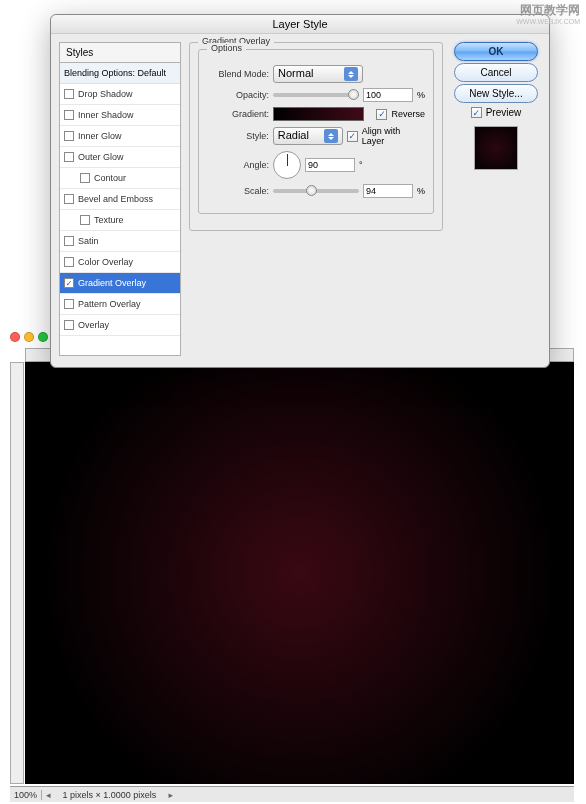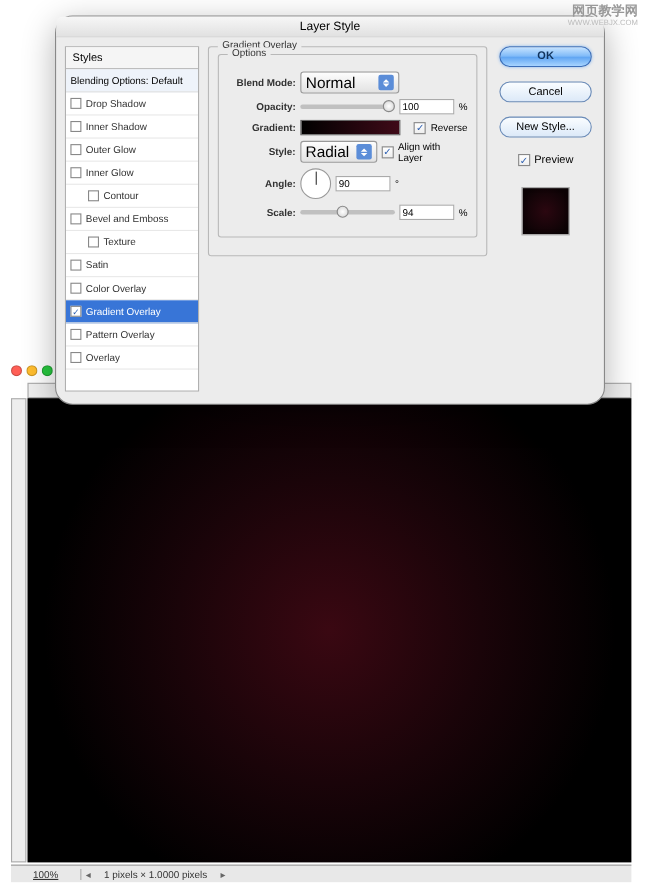--- a/index.html
+++ b/index.html
@@ -7,62 +7,62 @@
 .watermark { position: absolute; top: 2px; right: 6px; font-size: 12px; color: #999; font-weight: bold; z-index: 100; }
 .watermark-sub { position: absolute; top: 18px; right: 6px; font-size: 7px; color: #bbb; z-index: 100; }
 .ps-traffic { position: absolute; top: 332px; left: 10px; display: flex; gap: 4px; z-index: 5; }
 .ps-traffic span { width: 10px; height: 10px; border-radius: 50%; border: 1px solid rgba(0,0,0,0.2); }
 .tr-red { background: #ff5f56; } .tr-yel { background: #ffbd2e; } .tr-grn { background: #27c93f; }
 .ruler-h { position: absolute; top: 348px; left: 25px; right: 12px; height: 14px; background: #eee; border: 1px solid #aaa; font-size: 6px; }
 .ruler-v { position: absolute; top: 362px; left: 10px; bottom: 20px; width: 14px; background: #eee; border: 1px solid #aaa; }
 .canvas { position: absolute; top: 362px; left: 25px; right: 12px; bottom: 20px; background: #000; }
 .canvas-grad { width: 100%; height: 100%; background: radial-gradient(circle at center, #3a0812 0%, #1a0409 40%, #000 75%); }
 .status-bar { position: absolute; bottom: 2px; left: 10px; right: 12px; height: 16px; background: #e8e8e8; border-top: 1px solid #999; display: flex; align-items: center; font-size: 9px; color: #333; }
-.status-bar .zoom { padding: 0 20px; border-right: 1px solid #aaa; text-decoration: underline; }
+.status-bar .zoom { padding: 0 4px; border-right: 1px solid #aaa; }
 .status-bar .info { padding: 0 8px; }
 .status-bar .arrow { padding: 0 4px; color: #666; }
 
 
-.dialog { position: absolute; top: 14px; left: 50px; width: 500px; height: 354px; background: #ececec; border: 1px solid #888; border-radius: 16px; box-shadow: 0 8px 30px rgba(0,0,0,0.3); z-index: 10; }
+.dialog { position: absolute; top: 14px; left: 50px; width: 500px; height: 354px; background: #ececec; border: 1px solid #888; border-radius: 6px; box-shadow: 0 8px 30px rgba(0,0,0,0.3); z-index: 10; }
 .dialog-title { text-align: center; padding: 3px 0; font-size: 11px; border-bottom: 1px solid #ccc; background: linear-gradient(#f7f7f7, #e1e1e1); border-radius: 6px 6px 0 0; }
 .dialog-body { display: flex; padding: 8px; gap: 8px; height: calc(100% - 22px); }
 
 
 .styles-box { width: 122px; border: 1px solid #b0b0b0; background: #fff; }
 .styles-head { padding: 4px 6px; border-bottom: 1px solid #b0b0b0; background: #f5f5f5; font-size: 10px; }
 .styles-blend { padding: 5px 4px; border-bottom: 1px solid #e0e0e0; background: #eef3fa; font-size: 9px; }
 .style-item { padding: 5px 4px; border-bottom: 1px solid #e8e8e8; display: flex; align-items: center; gap: 4px; font-size: 9px; color: #333; }
 .style-item.indent { padding-left: 20px; }
 .style-item.selected { background: #3875d7; color: #fff; }
 .chk { width: 10px; height: 10px; border: 1px solid #888; background: #fff; display: inline-flex; align-items: center; justify-content: center; font-size: 8px; color: #2a5db0; }
 .chk.checked::after { content: "✓"; }
 
 
 .settings { flex: 1; position: relative; }
 .fieldset { border: 1px solid #b8b8b8; border-radius: 3px; padding: 6px 8px 10px; margin-bottom: 6px; position: relative; }
 .fieldset-title { position: absolute; top: -7px; left: 8px; background: #ececec; padding: 0 4px; font-size: 9px; color: #333; }
 .row { display: flex; align-items: center; margin: 5px 0; gap: 4px; }
-.row label { width: 62px; text-align: right; font-size: 9px; color: #333; font-weight: bold; }
-.select { background: linear-gradient(#fdfdfd,#e2e2e2); border: 1px solid #999; border-radius: 3px; padding: 1px 4px; font-size: 14px; display: flex; align-items: center; min-width: 70px; }
+.row label { width: 62px; text-align: right; font-size: 9px; color: #333; }
+.select { background: linear-gradient(#fdfdfd,#e2e2e2); border: 1px solid #999; border-radius: 3px; padding: 1px 4px; font-size: 11px; display: flex; min-width: 70px; }
 .select-btn { width: 14px; height: 14px; background: #5b8dd8; border-radius: 2px; margin-left: auto; display: flex; flex-direction: column; align-items: center; justify-content: center; }
 .select-btn::before { content: ""; border: 3px solid transparent; border-bottom-color: #fff; margin-bottom: 1px; }
 .select-btn::after { content: ""; border: 3px solid transparent; border-top-color: #fff; }
 .slider { flex: 1; max-width: 120px; height: 4px; background: #c0c0c0; border-radius: 2px; position: relative; }
 .slider-thumb { position: absolute; top: -4px; width: 11px; height: 11px; background: radial-gradient(#fff,#d0d0d0); border: 1px solid #888; border-radius: 50%; }
 .num-input { width: 50px; border: 1px solid #aaa; background: #fff; padding: 1px 2px; font-size: 9px; text-align: left; }
 .pct { font-size: 9px; }
 .grad-preview { flex: 1; max-width: 110px; height: 14px; background: linear-gradient(to right, #000, #3f0a18); border: 1px solid #666; }
 .angle-dial { width: 28px; height: 28px; border: 1px solid #999; border-radius: 50%; background: #fff; position: relative; }
 .angle-dial::after { content: ""; position: absolute; left: 50%; top: 2px; width: 1px; height: 12px; background: #333; transform-origin: bottom; }
 .chk-inline { width: 11px; height: 11px; border: 1px solid #888; background: linear-gradient(#fff,#eee); display: inline-flex; align-items: center; justify-content: center; font-size: 9px; color: #2a5db0; }
 .chk-inline.checked::after { content: "✓"; }
 .lbl-inline { font-size: 9px; }
 
 
-.actions { width: 90px; display: flex; flex-direction: column; gap: 13px; align-items: center; }
+.actions { width: 90px; display: flex; flex-direction: column; gap: 2px; align-items: center; }
 .aqua-btn { width: 84px; height: 19px; border-radius: 10px; border: 1px solid #6a8bb8; background: linear-gradient(#fafdff,#dce9f8); font-size: 10px; display: flex; align-items: center; justify-content: center; cursor: pointer; }
 .aqua-btn.primary { border-color: #3a6db8; background: linear-gradient(#c6e3ff, #7fbaf8 48%, #5ea4f2 52%, #a7d4ff); font-weight: bold; color: #11335c; box-shadow: 0 0 3px #80b4ef; }
 .preview-chk { display: flex; align-items: center; gap: 4px; font-size: 10px; margin-top: 2px; justify-content: flex-end; }
 .preview-swatch { width: 44px; height: 44px; border: 1px solid #aaa; background: radial-gradient(circle at center, #2b0710 0%, #0c0305 80%); margin-top: 6px; box-shadow: inset 0 0 4px rgba(0,0,0,0.4); }
 </style>
 </head>
 <body>
 
 <div class="watermark">网页教学网</div>
 <div class="watermark-sub">WWW.WEBJX.COM</div>
@@ -95,25 +95,25 @@
           <div class="style-item">
             <span class="chk"></span>
             <span>Drop Shadow</span>
           </div>
           <div class="style-item">
             <span class="chk"></span>
             <span>Inner Shadow</span>
           </div>
           <div class="style-item">
             <span class="chk"></span>
+            <span>Inner Glow</span>
+          </div>
+          <div class="style-item">
+            <span class="chk"></span>
             <span>Outer Glow</span>
-          </div>
-          <div class="style-item">
-            <span class="chk"></span>
-            <span>Inner Glow</span>
           </div>
           <div class="style-item indent">
             <span class="chk"></span>
             <span>Contour</span>
           </div>
           <div class="style-item">
             <span class="chk"></span>
             <span>Bevel and Emboss</span>
           </div>
           <div class="style-item indent">

